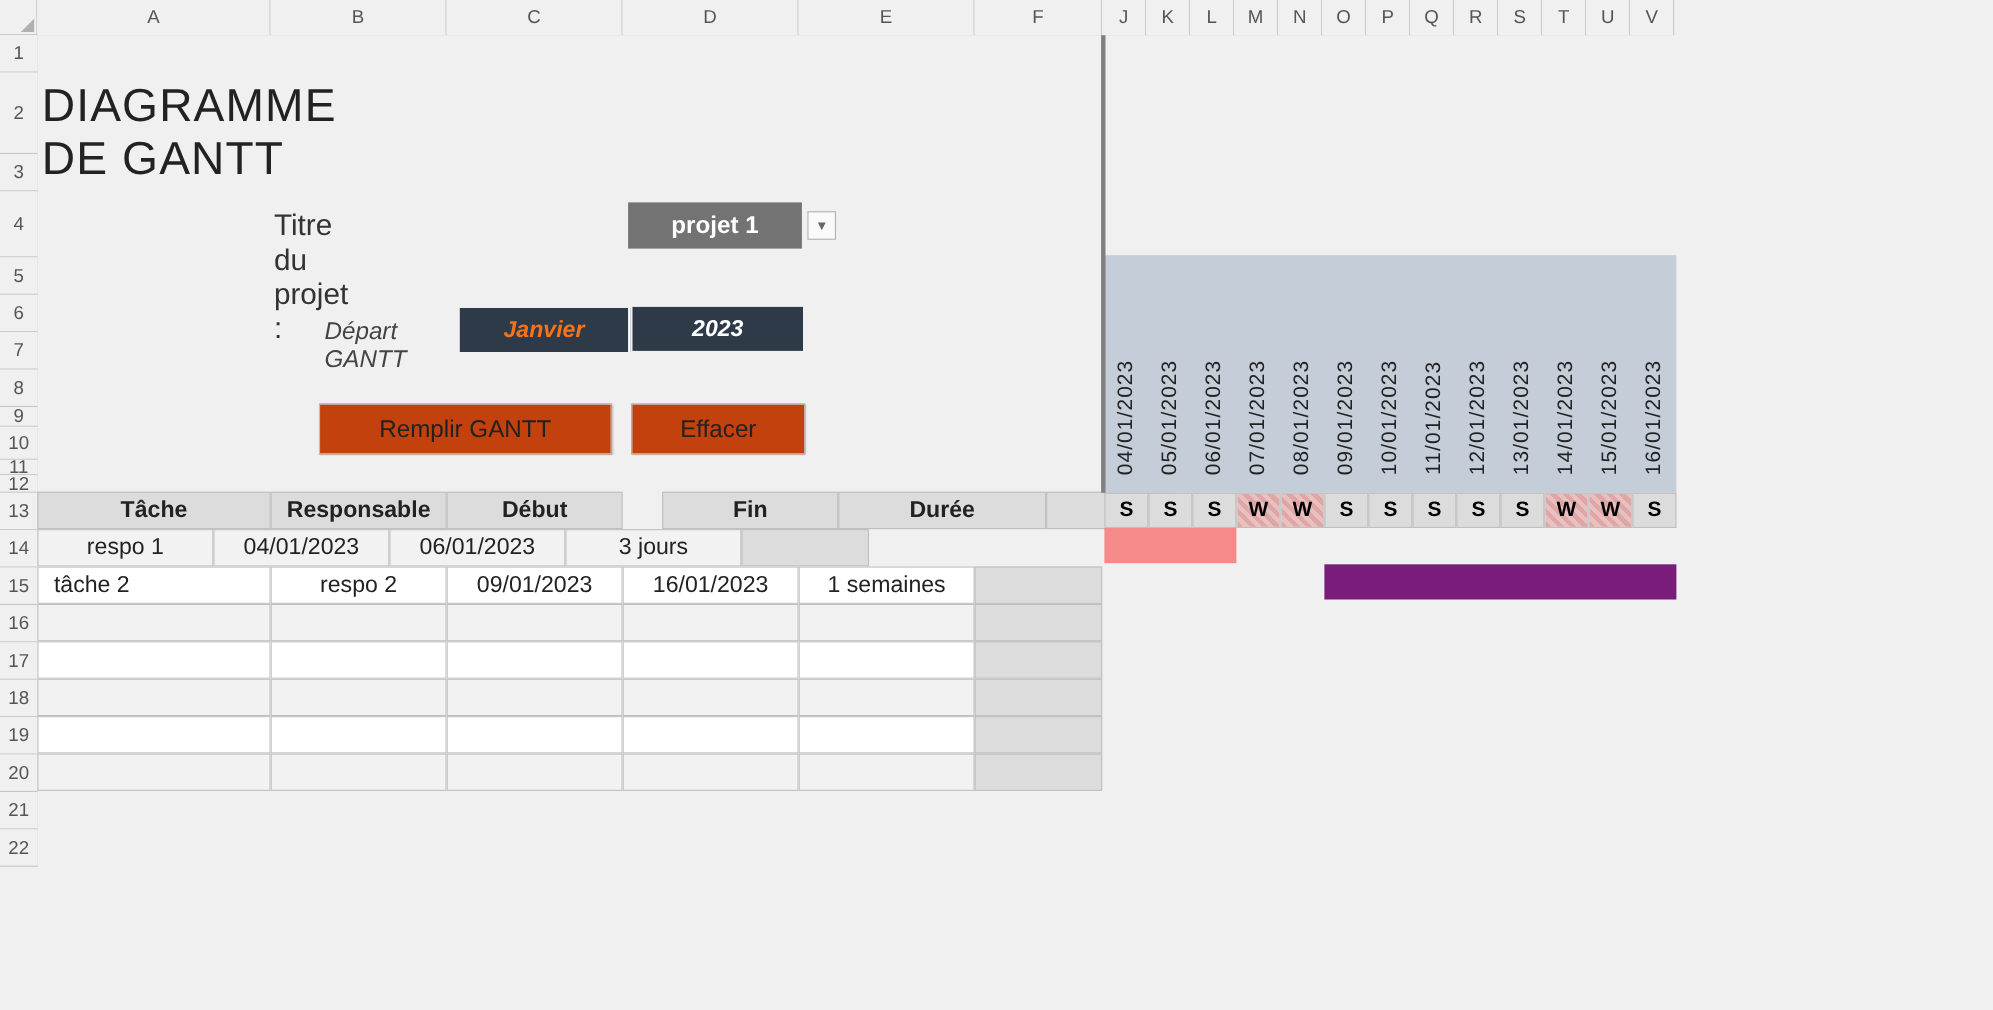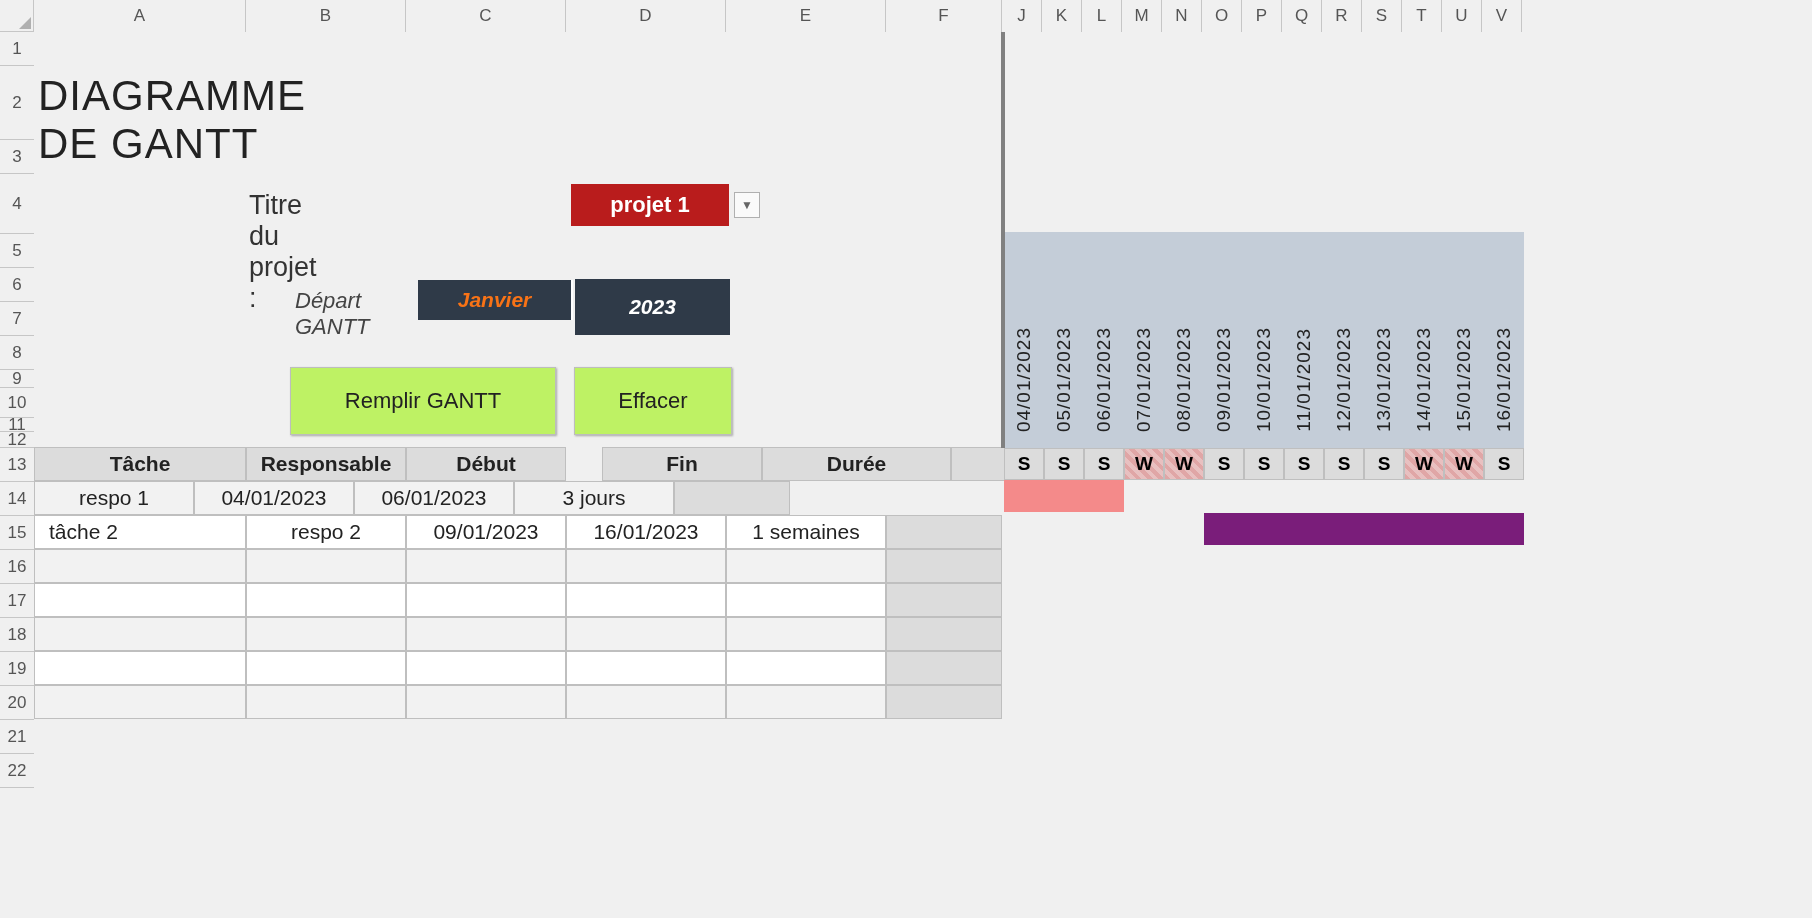--- a/index.html
+++ b/index.html
@@ -82,21 +82,21 @@
     top: 158px;
     font-size: 27px;
     color: #333;
   }
   .proj-select {
     position: absolute;
     left: 537px;
     top: 152px;
     width: 158px;
     height: 42px;
-    background: #b91c1c;
+    background: #737373;
     color: #fff;
     font-size: 22px;
     font-weight: bold;
     display:flex;
     align-items:center;
     justify-content:center;
   }
   .proj-dd {
     position: absolute;
     left: 700px;
@@ -132,32 +132,32 @@
     font-weight:bold;
     font-style:italic;
     display:flex;align-items:center;justify-content:center;
     border-right:2px solid #fff;
   }
   .depart-year {
     position:absolute;
     left: 541px;
     top: 247px;
     width: 155px;
-    height: 56px;
+    height: 40px;
     background:#2f3a48;
     color:#fff;
     font-size:21px;
     font-weight:bold;
     font-style:italic;
     display:flex;align-items:center;justify-content:center;
   }
   .btn {
     position:absolute;
-    height: 68px;
-    background: #bef264;
+    height: 46px;
+    background: #c2410c;
     border: 1px solid #bdbdbd;
     box-shadow: 1px 1px 2px rgba(0,0,0,0.3);
     font-size: 22px;
     color:#222;
     display:flex;align-items:center;justify-content:center;
     cursor:pointer;
     font-family: inherit;
   }
   .btn-fill { left: 256px; top: 335px; width: 266px; }
   .btn-clear { left: 540px; top: 335px; width: 158px; }

